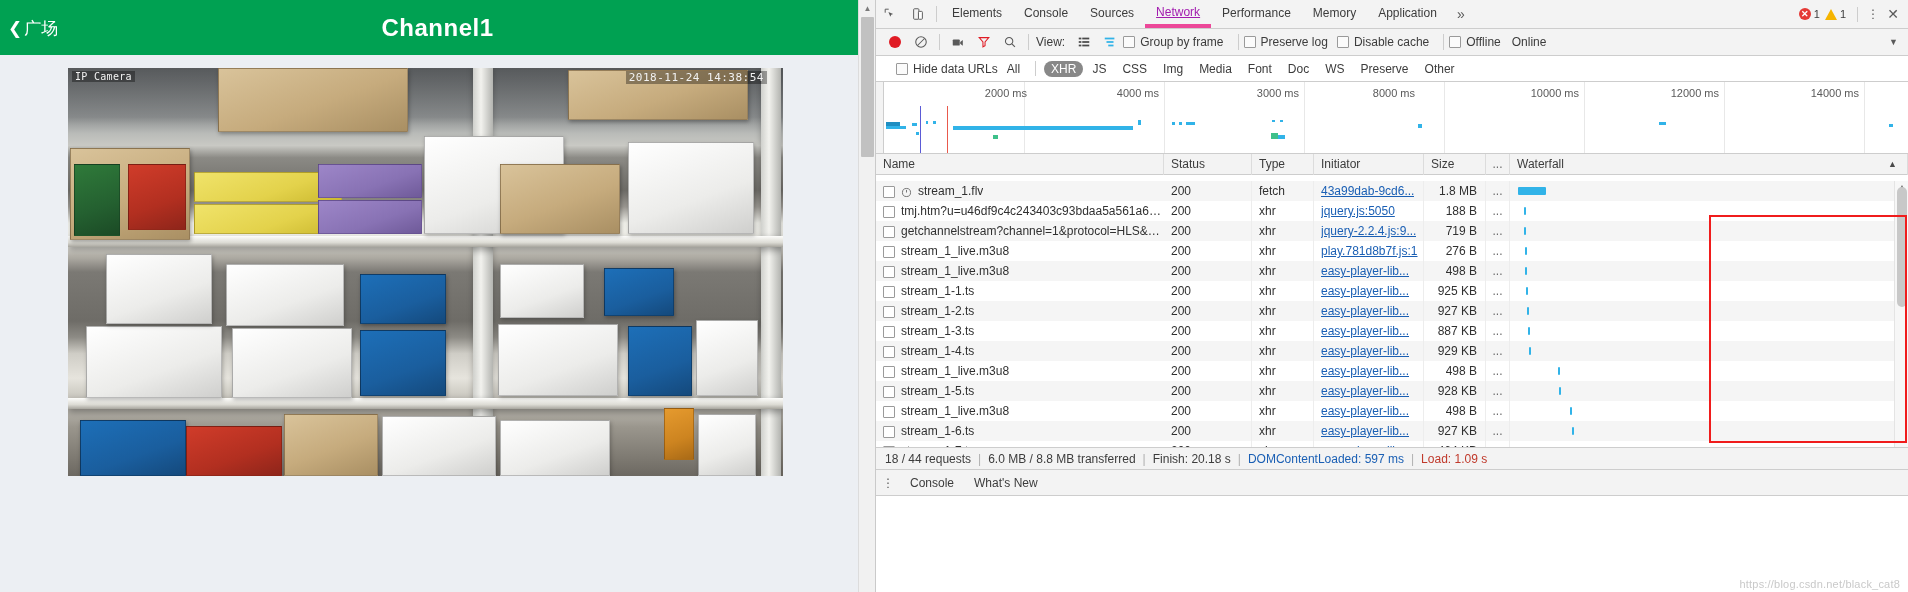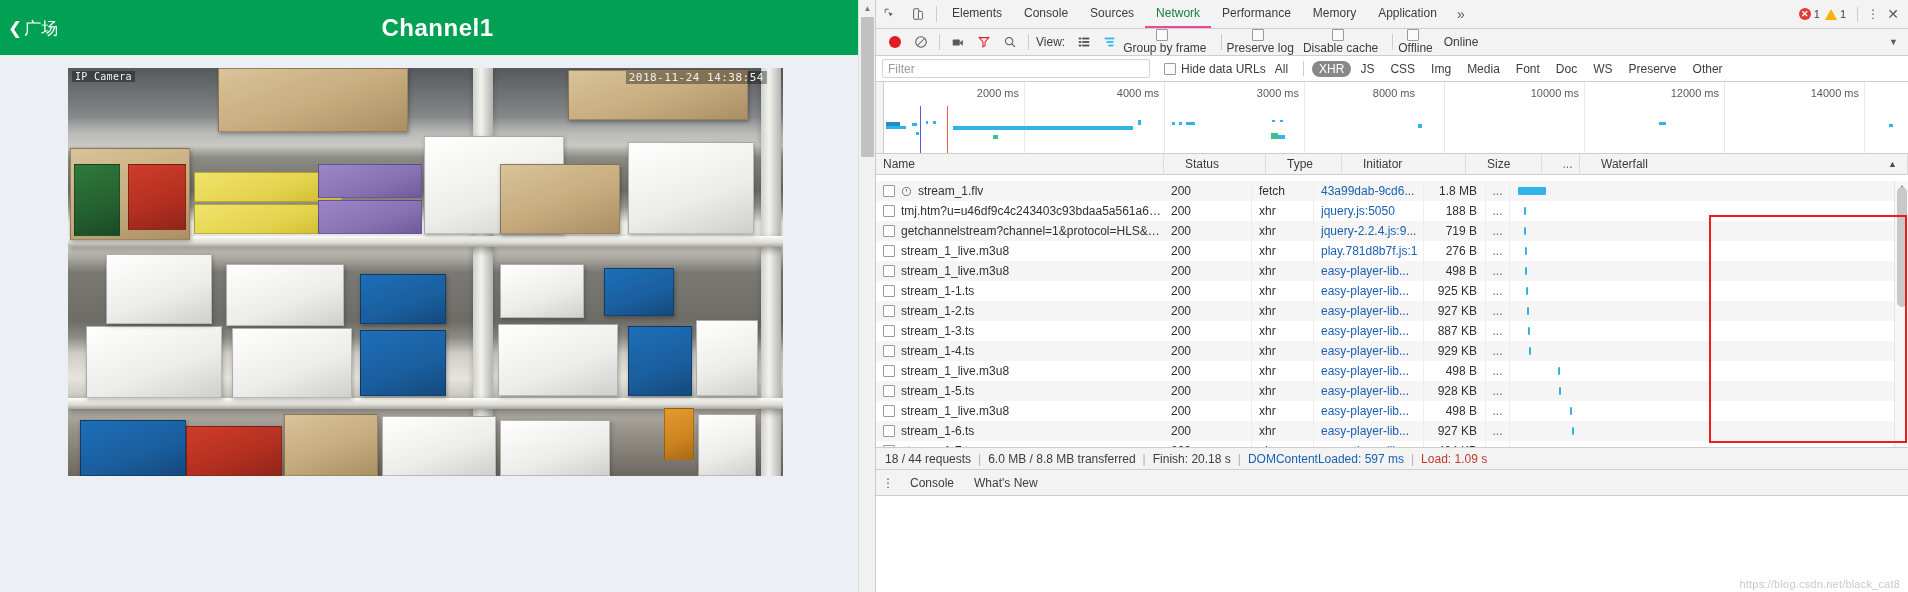--- a/index.html
+++ b/index.html
@@ -165,21 +165,21 @@
     cursor: pointer; color: #5a5a5a;
   }
   #tab-divider {
     width: 1px; background: #cdcdcd; margin: 6px 4px;
   }
   .dt-tab {
     display: flex; align-items: center; padding: 0 11px;
     cursor: pointer; color: #3c3c3c; font-size: 12px;
     border-bottom: 2px solid transparent;
   }
-  .dt-tab.active { color: #15803d; border-bottom: 2px solid #ec4899; }
+  .dt-tab.active { color: #a21caf; border-bottom: 4px solid #ec4899; text-decoration: underline; }
   #tab-more { padding: 0 9px; display: flex; align-items: center; color: #5a5a5a; cursor: pointer; font-size: 14px;}
   #dt-right-group { margin-left: auto; display: flex; align-items: center; padding-right: 4px; }
   .badge { display: flex; align-items: center; margin-right: 5px; font-size: 11px; color: #3c3c3c; }
   .err-dot {
     width: 12px; height: 12px; border-radius: 50%;
     background: #e53935; color: #fff; font-size: 9px; font-weight: bold;
     display: flex; align-items: center; justify-content: center;
     margin-right: 3px;
   }
   .warn-tri {
@@ -194,21 +194,21 @@
   
   #dt-toolbar {
     height: 27px; display: flex; align-items: center;
     background: #f3f3f3; border-bottom: 1px solid #cdcdcd;
     padding-left: 6px;
   }
   #rec-dot { width: 12px; height: 12px; border-radius: 50%; background: #e01b24; }
   .tb-btn { width: 26px; height: 22px; display: flex; align-items: center; justify-content: center; cursor: pointer; color: #5a5a5a; }
   .tb-sep { width: 1px; height: 16px; background: #cdcdcd; margin: 0 5px; }
   #view-label { color: #3c3c3c; margin: 0 6px 0 2px; }
-  .tb-check { display: flex; align-items: center; cursor: pointer; color: #3c3c3c; margin-right: 9px; white-space: nowrap; flex-direction: column;}
+  .tb-check { display: flex; align-items: center; cursor: pointer; color: #3c3c3c; margin-right: 9px; white-space: nowrap;}
   .cbox {
     width: 12px; height: 12px; border: 1px solid #9a9a9a; background: #fbfbfb;
     margin-right: 5px; border-radius: 1px; flex: none;
   }
   #online-label { color: #3c3c3c; margin-left: 2px; }
   #tb-caret { margin-left: auto; margin-right: 10px; color: #5a5a5a; font-size: 9px; cursor: pointer; }
 
   
   #dt-filterbar {
     height: 26px; display: flex; align-items: center;
@@ -247,49 +247,48 @@
   .ov-line-red  { position: absolute; top: 24px; width: 1px; height: 48px; background: #e9594c; }
   #dt-table-wrap {
     position: absolute; left: 0; top: 181px; width: 1033px; height: 266px;
     overflow: hidden; background: #fff;
   }
   .tr { display: flex; height: 20px; align-items: center; font-size: 12px; }
   #thead {
     height: 21px; background: #f3f3f3;
     border-bottom: 1px solid #cdcdcd; display: flex; align-items: center;
     color: #3c3c3c;
-    gap: 14px;
   }
   .th {
     height: 21px; display: flex; align-items: center; padding-left: 7px;
     border-right: 1px solid #dcdcdc; cursor: pointer; overflow: hidden;
     white-space: nowrap;
   }
   .td {
     height: 20px; display: flex; align-items: center; padding-left: 7px;
     border-right: 1px solid #ededed; overflow: hidden; white-space: nowrap;
     text-overflow: ellipsis; color: #303030;
   }
   .row-even { background: #ffffff; }
   .row-odd  { background: #f5f5f5; }
   .col-name     { width: 288px; }
   .col-status   { width: 88px; }
   .col-type     { width: 62px; }
   .col-initiator{ width: 110px; }
   .col-size     { width: 62px; justify-content: flex-end; padding-right: 8px; }
   .col-dots     { width: 24px; justify-content: center; padding-left: 0; color: #6a6a6a;}
   .col-wf       { width: 1; flex: 1; position: relative; padding-left: 0; }
-  .namecell { display: flex; align-items: center; width: 288px; overflow: hidden; }
+  .namecell { display: flex; align-items: flex-end; width: 288px; overflow: hidden; }
   .rowcheck {
     width: 12px; height: 12px; border: 1px solid #9a9a9a; background: #fff;
     margin: 0 6px 0 7px; flex: none; border-radius: 1px; cursor: pointer;
   }
   .doc-ico { width: 13px; margin-right: 4px; flex: none; color: #6a6a6a; display:flex; align-items:center;}
   .nm { overflow: hidden; text-overflow: ellipsis; white-space: nowrap; }
-  .init-link { color: #1a5fb4; overflow: hidden; text-overflow: ellipsis; white-space: nowrap; }
+  .init-link { color: #1a5fb4; text-decoration: underline; overflow: hidden; text-overflow: ellipsis; white-space: nowrap; }
   .wf-bar { position: absolute; top: 6px; height: 8px; background: #31b3e8; border-radius: 1px; }
 
   
   #annot-rect {
     position: absolute; left: 833px; top: 215px;
     width: 198px; height: 228px;
     border: 2px solid #f01c1c; pointer-events: none; z-index: 40;
   }
 
   
@@ -514,21 +513,20 @@
     <div class="tb-sep"></div>
     <label class="tb-check">
       <span class="cbox"></span>
       <span>Offline</span>
     </label>
     <span id="online-label">Online</span>
     <span id="tb-caret">▼</span>
   </div>
 
   <div id="dt-filterbar">
-    <input id="filter-input" placeholder="Filter" style="">
     <label id="hide-data-urls">
       <span class="cbox"></span>
       <span>Hide data URLs</span>
     </label>
     <span class="rt-chip">All</span>
     <span id="rt-sep"></span>
     <span class="rt-chip active">XHR</span>
     <span class="rt-chip">JS</span>
     <span class="rt-chip">CSS</span>
     <span class="rt-chip">Img</span>
@@ -544,21 +542,21 @@
     <div id="ov-gutter"></div>
 
     <div class="ov-grid" style="left:148px;"></div>
     <div class="ov-grid" style="left:288px;"></div>
     <div class="ov-grid" style="left:428px;"></div>
     <div class="ov-grid" style="left:568px;"></div>
     <div class="ov-grid" style="left:708px;"></div>
     <div class="ov-grid" style="left:848px;"></div>
     <div class="ov-grid" style="left:988px;"></div>
 
-    <div class="ov-tick" style="left:148px;">2000 ms</div>
+    <div class="ov-tick" style="left:156px;">2000 ms</div>
     <div class="ov-tick" style="left:288px;">4000 ms</div>
     <div class="ov-tick" style="left:428px;">3000 ms</div>
     <div class="ov-tick" style="left:544px;">8000 ms</div>
     <div class="ov-tick" style="left:708px;">10000 ms</div>
     <div class="ov-tick" style="left:848px;">12000 ms</div>
     <div class="ov-tick" style="left:988px;">14000 ms</div>
 
     <div class="ov-line-blue" style="left:44px;"></div>
     <div class="ov-line-red" style="left:71px;"></div>
 

